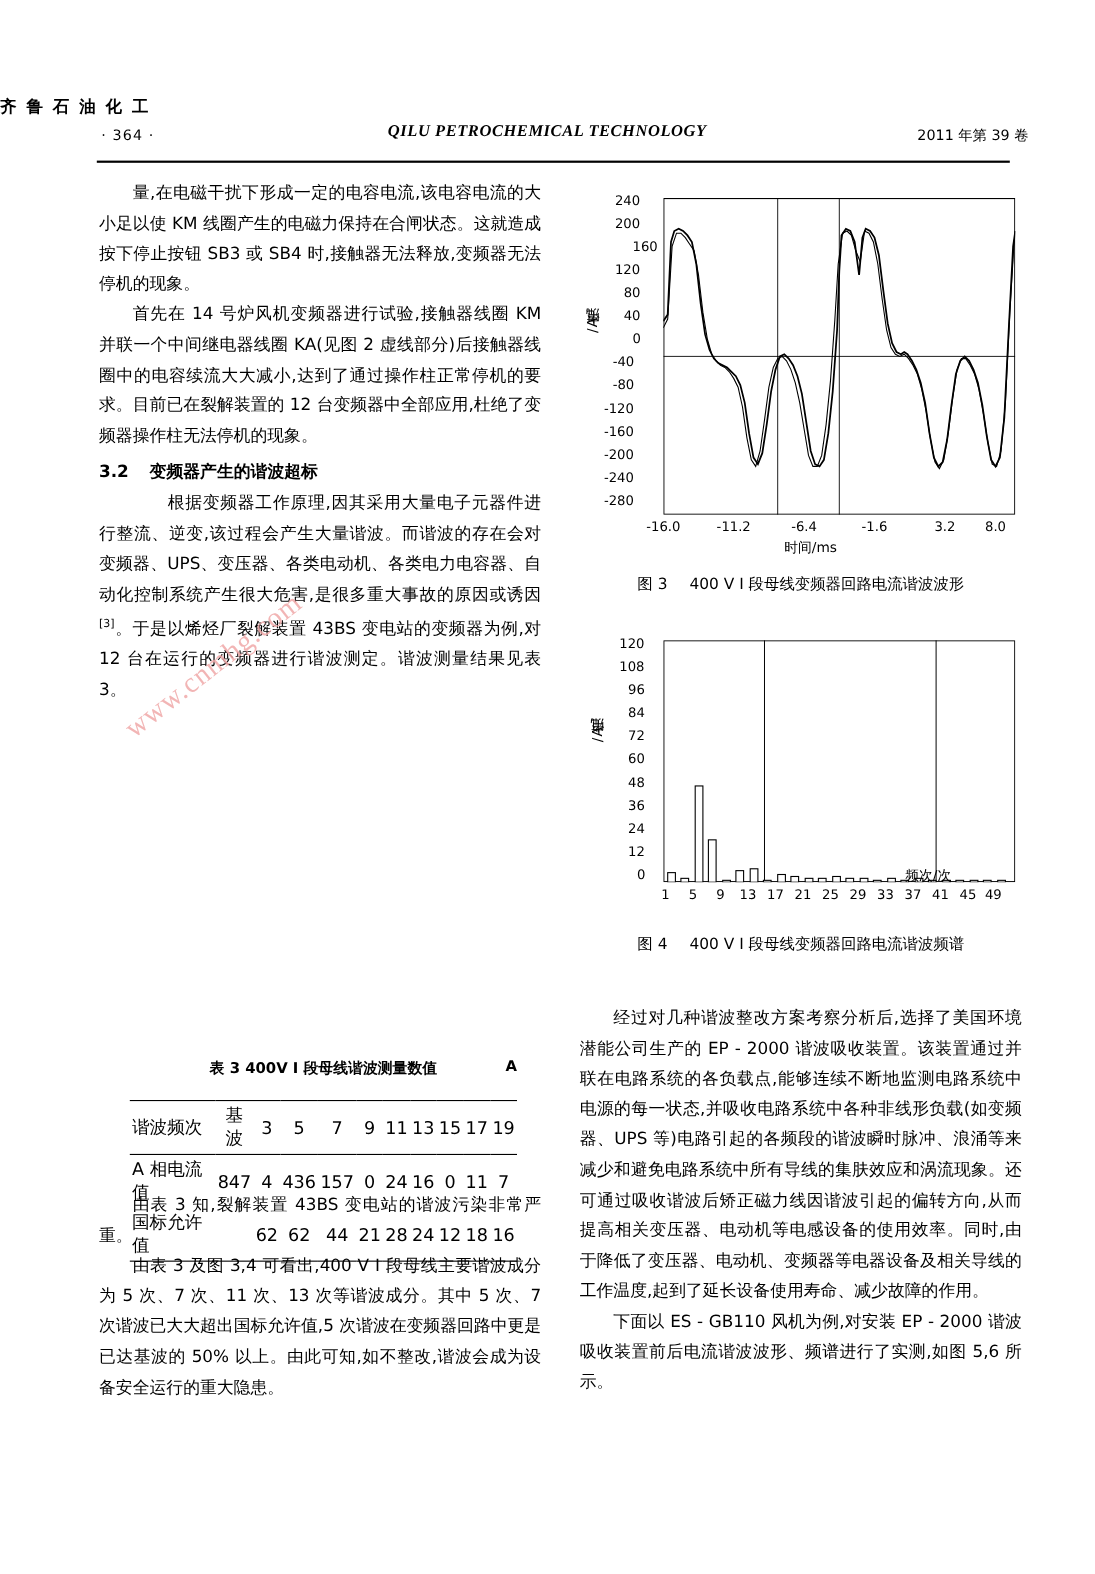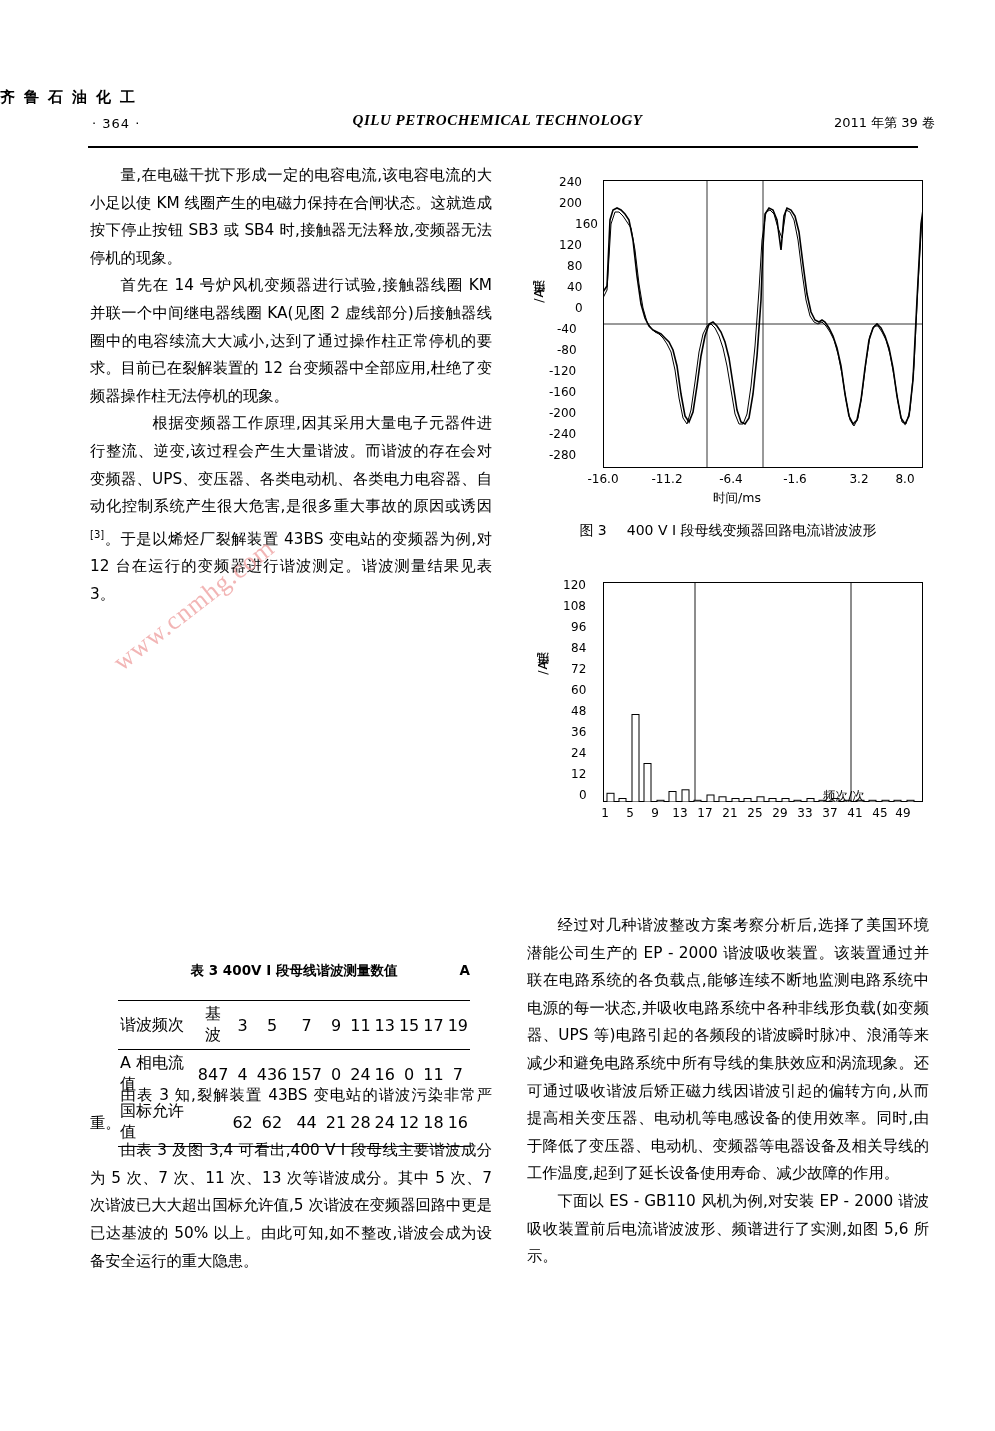--- a/index.html
+++ b/index.html
@@ -57,20 +57,23 @@
     <div class="hdr-folio">· 364 ·</div>
     <div class="hdr-cn">齐鲁石油化工</div>
     <div class="hdr-en">QILU PETROCHEMICAL TECHNOLOGY</div>
     <div class="hdr-right">2011 年第 39 卷</div>
     <div class="hdr-rule"></div>
   </div>
 
   <div class="col left">
     <p>量,在电磁干扰下形成一定的电容电流,该电容电流的大小足以使 KM 线圈产生的电磁力保持在合闸状态。这就造成按下停止按钮 SB3 或 SB4 时,接触器无法释放,变频器无法停机的现象。</p>
     <p>首先在 14 号炉风机变频器进行试验,接触器线圈 KM 并联一个中间继电器线圈 KA(见图 2 虚线部分)后接触器线圈中的电容续流大大减小,达到了通过操作柱正常停机的要求。目前已在裂解装置的 12 台变频器中全部应用,杜绝了变频器操作柱无法停机的现象。</p>
+    <p class="sec">
+      <span class="num">3.2</span><span>变频器产生的谐波超标</span>
+    </p>
     <p>　　根据变频器工作原理,因其采用大量电子元器件进行整流、逆变,该过程会产生大量谐波。而谐波的存在会对变频器、UPS、变压器、各类电动机、各类电力电容器、自动化控制系统产生很大危害,是很多重大事故的原因或诱因<sup>[3]</sup>。于是以烯烃厂裂解装置 43BS 变电站的变频器为例,对 12 台在运行的变频器进行谐波测定。谐波测量结果见表 3。</p>
   </div>
 
   <div class="tblwrap">
     <div class="tbl-title">
       <span>表 3   400V Ⅰ 段母线谐波测量数值</span>
       <span class="unit">A</span>
     </div>
     <table>
       <tbody>
@@ -224,20 +227,23 @@
       <div class="tickx" style="left:179px;top:234px;width:48px;">21</div>
       <div class="tickx" style="left:204px;top:234px;width:48px;">25</div>
       <div class="tickx" style="left:229px;top:234px;width:48px;">29</div>
       <div class="tickx" style="left:254px;top:234px;width:48px;">33</div>
       <div class="tickx" style="left:279px;top:234px;width:48px;">37</div>
       <div class="tickx" style="left:304px;top:234px;width:48px;">41</div>
       <div class="tickx" style="left:329px;top:234px;width:48px;">45</div>
       <div class="tickx" style="left:354px;top:234px;width:44px;">49</div>
       <div class="axlabel" style="left:296px;top:216px;">频次/次</div>
     </div>
+    <div class="figcap" style="margin-top:16px;">
+      <span class="lbl">图 4</span><span>400 V Ⅰ 段母线变频器回路电流谐波频谱</span>
+    </div>
   </div>
 
   <div class="col right" style="top:912px;">
     <p>经过对几种谐波整改方案考察分析后,选择了美国环境潜能公司生产的 EP - 2000 谐波吸收装置。该装置通过并联在电路系统的各负载点,能够连续不断地监测电路系统中电源的每一状态,并吸收电路系统中各种非线形负载(如变频器、UPS 等)电路引起的各频段的谐波瞬时脉冲、浪涌等来减少和避免电路系统中所有导线的集肤效应和涡流现象。还可通过吸收谐波后矫正磁力线因谐波引起的偏转方向,从而提高相关变压器、电动机等电感设备的使用效率。同时,由于降低了变压器、电动机、变频器等电器设备及相关导线的工作温度,起到了延长设备使用寿命、减少故障的作用。</p>
     <p>下面以 ES - GB110 风机为例,对安装 EP - 2000 谐波吸收装置前后电流谐波波形、频谱进行了实测,如图 5,6 所示。</p>
   </div>
 
   <div class="wm">www.cnmhg.com</div>
 </div>
 

